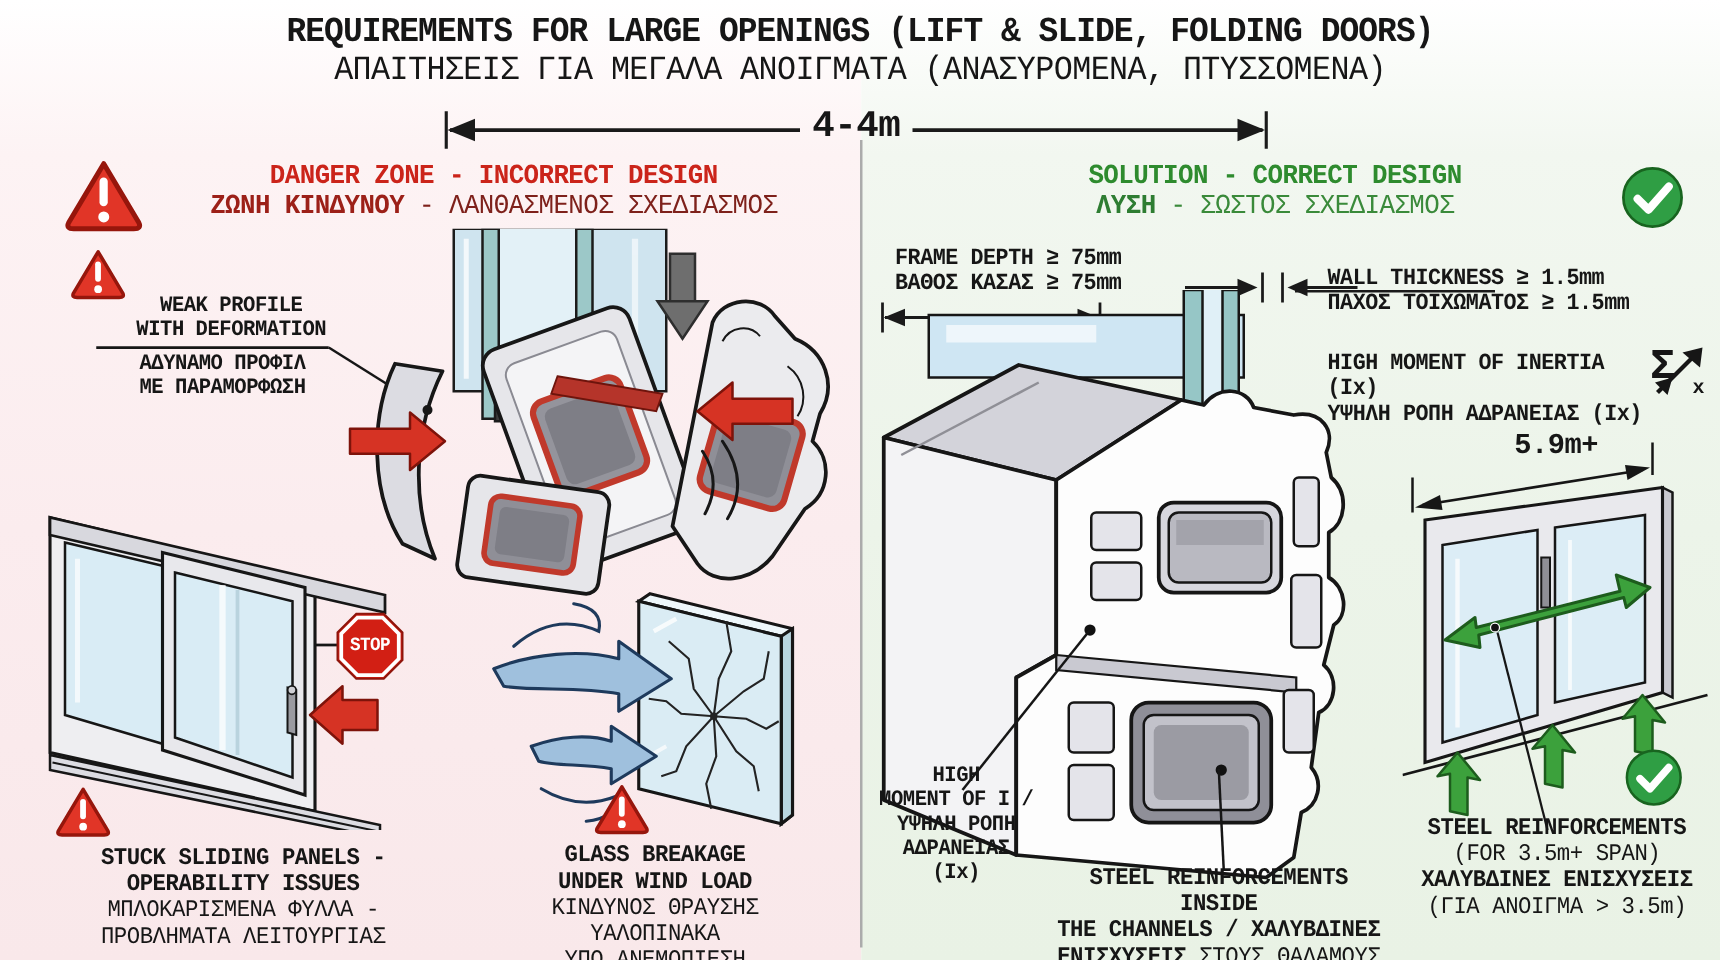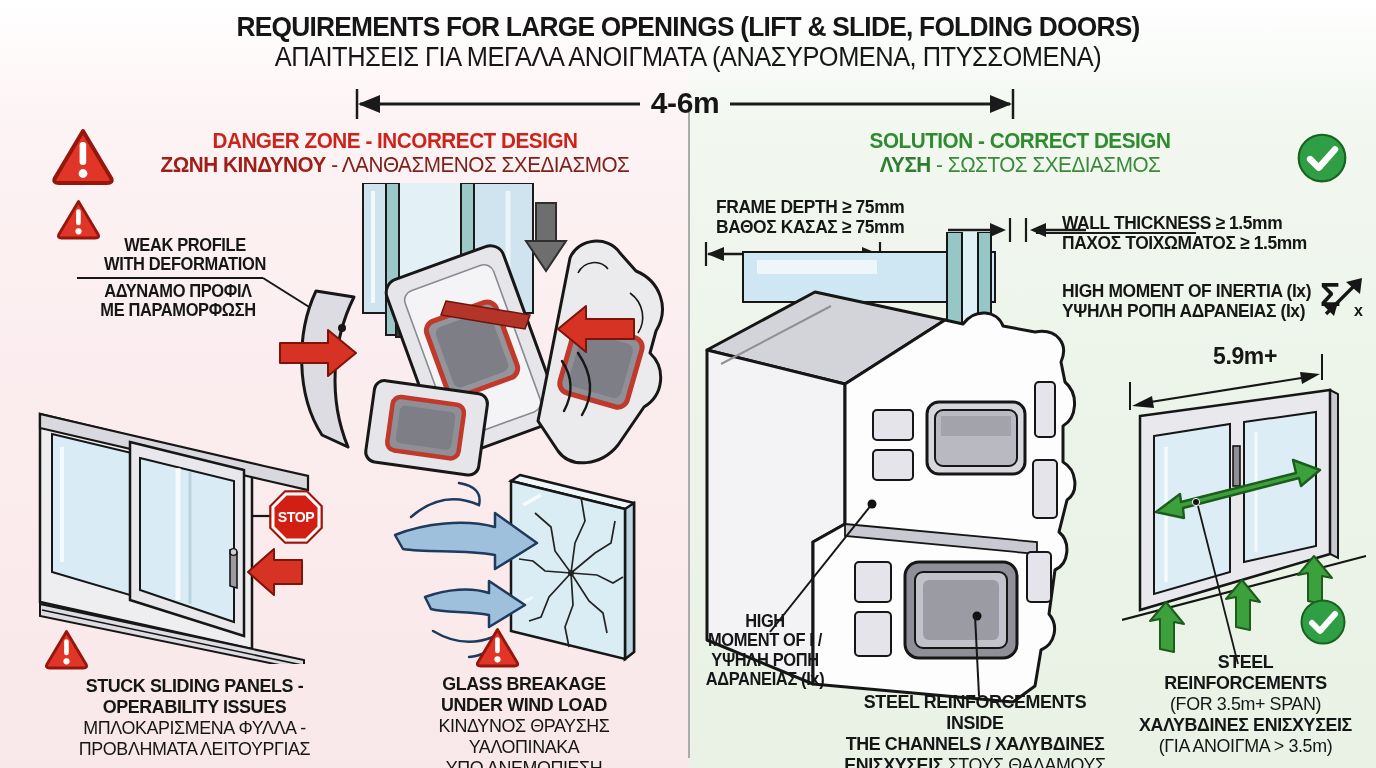--- a/index.html
+++ b/index.html
@@ -1,17 +1,17 @@
 <!DOCTYPE html>
 <html><head>
 <meta charset="utf-8">
 <style>
   html,body{margin:0;padding:0;}
   #stage{position:relative;width:1376px;height:768px;overflow:hidden;
-    font-family:Liberation Sans, sans-serif;background:#fff;}
+    font-family:Liberation Mono, monospace;background:#fff;}
   .abs{position:absolute;}
   
   #bg-left{left:0;top:0;width:689px;height:768px;
     background:linear-gradient(180deg,#ffffff 0%,#fdf3f4 16%,#fbecee 55%,#f9e8ea 100%);}
   #bg-right{left:689px;top:0;width:687px;height:768px;
     background:linear-gradient(180deg,#ffffff 0%,#f2f7f0 16%,#ecf4e9 55%,#e9f2e5 100%);}
   #divider{left:688px;top:112px;width:2px;height:646px;background:#ababab;}
   .txt{line-height:1.1;color:#161616;letter-spacing:-0.4px;}
   .b{font-weight:bold;}
   .center{text-align:center;}
@@ -43,21 +43,21 @@
   </div>
 
   <svg class="abs" style="left:352px;top:86px;" width="666" height="36" viewBox="0 0 666 36">
     <line x1="5" y1="3" x2="5" y2="33" stroke="#1a1a1a" stroke-width="2.5"></line>
     <line x1="661" y1="3" x2="661" y2="33" stroke="#1a1a1a" stroke-width="2.5"></line>
     <line x1="8" y1="18" x2="288" y2="18" stroke="#1a1a1a" stroke-width="3"></line>
     <line x1="378" y1="18" x2="658" y2="18" stroke="#1a1a1a" stroke-width="3"></line>
     <polygon points="6,18 28,9 28,27" fill="#1a1a1a"></polygon>
     <polygon points="660,18 638,9 638,27" fill="#1a1a1a"></polygon>
   </svg>
-  <div class="abs txt center dim" style="left:600px;top:86px;width:170px;">4-6m</div>
+  <div class="abs txt center dim" style="left:600px;top:86px;width:170px;">4-4m</div>
 
   <svg class="abs" style="left:51px;top:126px;" width="64" height="60" viewBox="0 0 64 58">
     <path d="M32 4 L60 51 Q62.5 56 56 56 L8 56 Q1.5 56 4 51 Z" fill="#e13527" stroke="#96160c" stroke-width="4" stroke-linejoin="round"></path>
     <rect x="28.6" y="15" width="6.6" height="23" rx="3.3" fill="#fff"></rect>
     <circle cx="32" cy="46.5" r="4.4" fill="#fff"></circle>
   </svg>
   <div class="abs txt center cond" style="left:110px;top:129px;width:570px;">
     <div class="hdr" style="color:#cb241a;">DANGER ZONE - INCORRECT DESIGN</div>
     <div class="hdr" style="color:#7e211b;"><span class="b" style="color:#9c2018;">ΖΩΝΗ ΚΙΝΔΥΝΟΥ</span><span style="font-weight:normal;"> - ΛΑΝΘΑΣΜΕΝΟΣ ΣΧΕΔΙΑΣΜΟΣ</span></div>
   </div>

